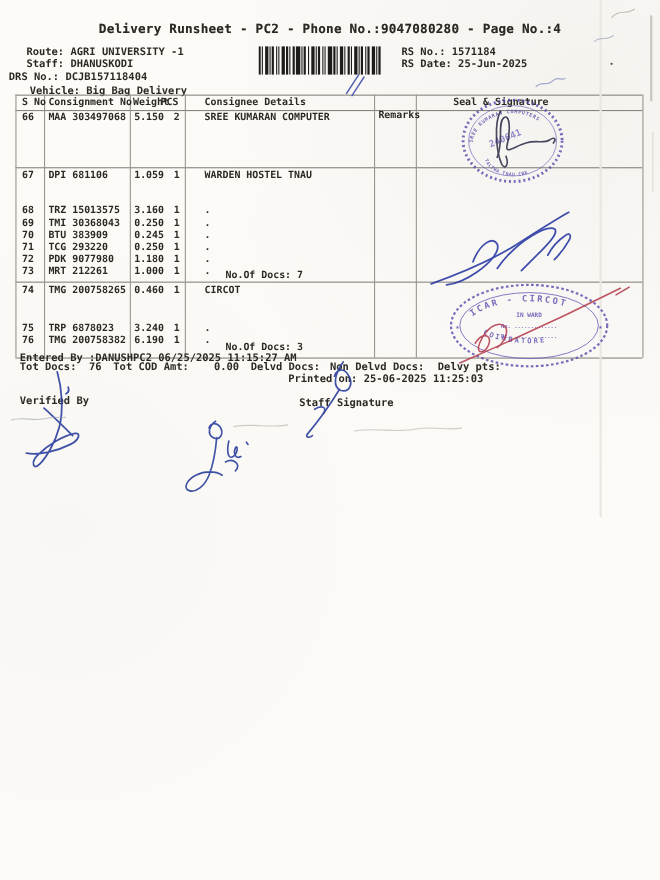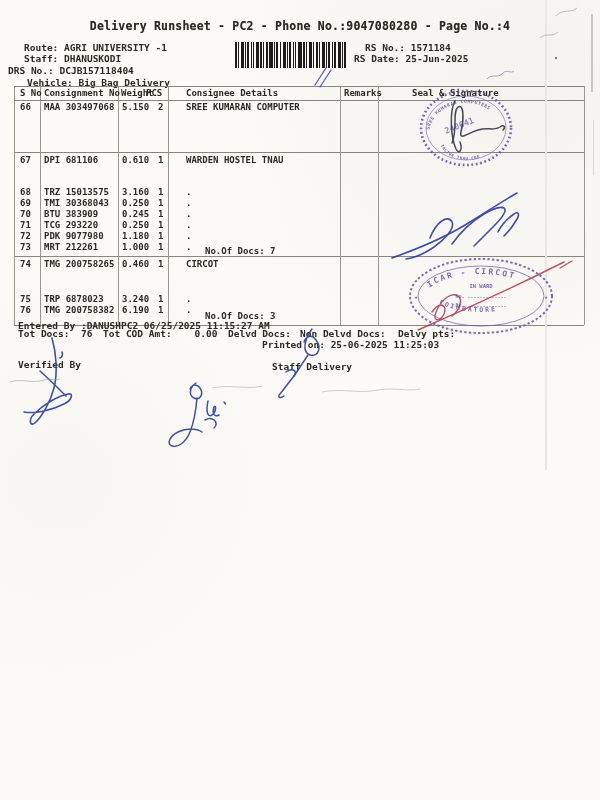--- a/index.html
+++ b/index.html
@@ -24,21 +24,21 @@
 <div class="page">
 
   <div class="t subtitle center soft" style="top:21px;">Delivery Runsheet - PC2 - Phone No.:9047080280 - Page No.:4</div>
 
   <div class="t fs10" style="left:24px;top:42px;">Route: AGRI UNIVERSITY -1</div>
   <div class="t fs10" style="left:24px;top:53px;">Staff: DHANUSKODI</div>
   <div class="t fs10" style="left:8px;top:65px;">DRS No.: DCJB157118404</div>
   <div class="t fs10" style="left:27px;top:77px;">Vehicle: Big Bag Delivery</div>
 
   <div class="t fs10" style="left:365px;top:42px;">RS No.: 1571184</div>
-  <div class="t fs10" style="left:354px;top:53px;">RS Date: 25-Jun-2025</div>
+  <div class="t fs10" style="left:365px;top:53px;">RS Date: 25-Jun-2025</div>
 
   <svg style="position:absolute;left:235px;top:42px;" width="112" height="26" viewBox="0 0 112 26">
     <g fill="#1d1c1a">
       <rect x="0" y="0" width="2" height="26"></rect>
         <rect x="3" y="0" width="1" height="26"></rect>
         <rect x="6" y="0" width="3" height="26"></rect>
       <rect x="10" y="0" width="1" height="26"></rect>
         <rect x="12" y="0" width="2" height="26"></rect>
         <rect x="16" y="0" width="1" height="26"></rect>
       <rect x="18" y="0" width="1" height="26"></rect>
@@ -84,34 +84,34 @@
   <div class="vl" style="left:168px;top:86px;height:239px;"></div>
   <div class="vl" style="left:340px;top:86px;height:239px;"></div>
   <div class="vl" style="left:378px;top:86px;height:239px;"></div>
   <div class="vl" style="left:584px;top:86px;height:239px;"></div>
 
   <div class="t" style="left:20px;top:88px;">S No</div>
   <div class="t" style="left:44px;top:88px;">Consignment No</div>
   <div class="t" style="left:121px;top:88px;">Weight</div>
   <div class="t" style="left:146px;top:88px;">PCS</div>
   <div class="t" style="left:186px;top:88px;">Consignee Details</div>
-  <div class="t" style="left:344px;top:88px;">Remarks</div>
+  <div class="t" style="left:344px;top:100px;">Remarks</div>
   <div class="t" style="left:412px;top:88px;">Seal &amp; Signature</div>
 
   <div>
     <span class="t" style="left:20px;top:102px;">66</span>
     <span class="t" style="left:44px;top:102px;">MAA 303497068</span>
     <span class="t" style="left:122px;top:102px;">5.150</span>
     <span class="t" style="left:158px;top:102px;">2</span>
     <span class="t" style="left:186px;top:102px;">SREE KUMARAN COMPUTER</span>
   </div>
   <div>
     <span class="t" style="left:20px;top:155px;">67</span>
     <span class="t" style="left:44px;top:155px;">DPI 681106</span>
-    <span class="t" style="left:122px;top:155px;">0.610</span>
+    <span class="t" style="left:122px;top:155px;">1.059</span>
     <span class="t" style="left:158px;top:155px;">1</span>
     <span class="t" style="left:186px;top:155px;">WARDEN HOSTEL TNAU</span>
   </div>
   <div>
     <span class="t" style="left:20px;top:187px;">68</span>
     <span class="t" style="left:44px;top:187px;">TRZ 15013575</span>
     <span class="t" style="left:122px;top:187px;">3.160</span>
     <span class="t" style="left:158px;top:187px;">1</span>
     <span class="t" style="left:186px;top:187px;">.</span>
   </div>
@@ -176,21 +176,21 @@
   <div class="t" style="left:205px;top:311px;">No.Of Docs: 3</div>
 
   <div class="t fs10" style="left:18px;top:328px;">Tot Docs:  76</div>
   <div class="t fs10" style="left:103px;top:328px;">Tot COD Amt:    0.00</div>
   <div class="t fs10" style="left:228px;top:328px;">Delvd Docs:</div>
   <div class="t fs10" style="left:300px;top:328px;">Non Delvd Docs:</div>
   <div class="t fs10" style="left:398px;top:328px;">Delvy pts:</div>
   <div class="t fs10" style="left:18px;top:320px;">Entered By :DANUSHPC2 06/25/2025 11:15:27 AM</div>
   <div class="t fs10" style="left:262px;top:339px;">Printed on: 25-06-2025 11:25:03</div>
   <div class="t fs10" style="left:18px;top:359px;">Verified By</div>
-  <div class="t fs10" style="left:272px;top:361px;">Staff Delivery</div>
+  <div class="t fs10" style="left:272px;top:361px;">Staff Signature</div>
 
   <div class="streak" style="left:545px;top:0;width:2px;height:470px;background:#e9e7e1;"></div>
   <div class="streak" style="left:591px;top:14px;width:2px;height:78px;background:#c9c6bf;"></div>
   <div class="streak" style="left:593px;top:120px;width:1px;height:55px;background:#ddd9d2;"></div>
 
   <svg class="overlay" width="600" height="800" viewBox="0 0 600 800">
     <defs>
       <path id="arcA-top" d="M 429 134 A 37 31 0 1 1 503 134"></path>
       <path id="arcA-bot" d="M 440 141 A 27 19 0 0 0 494 141"></path>
       <path id="arcC-top" d="M 421 302 A 60 28 0 1 1 541 302"></path>

